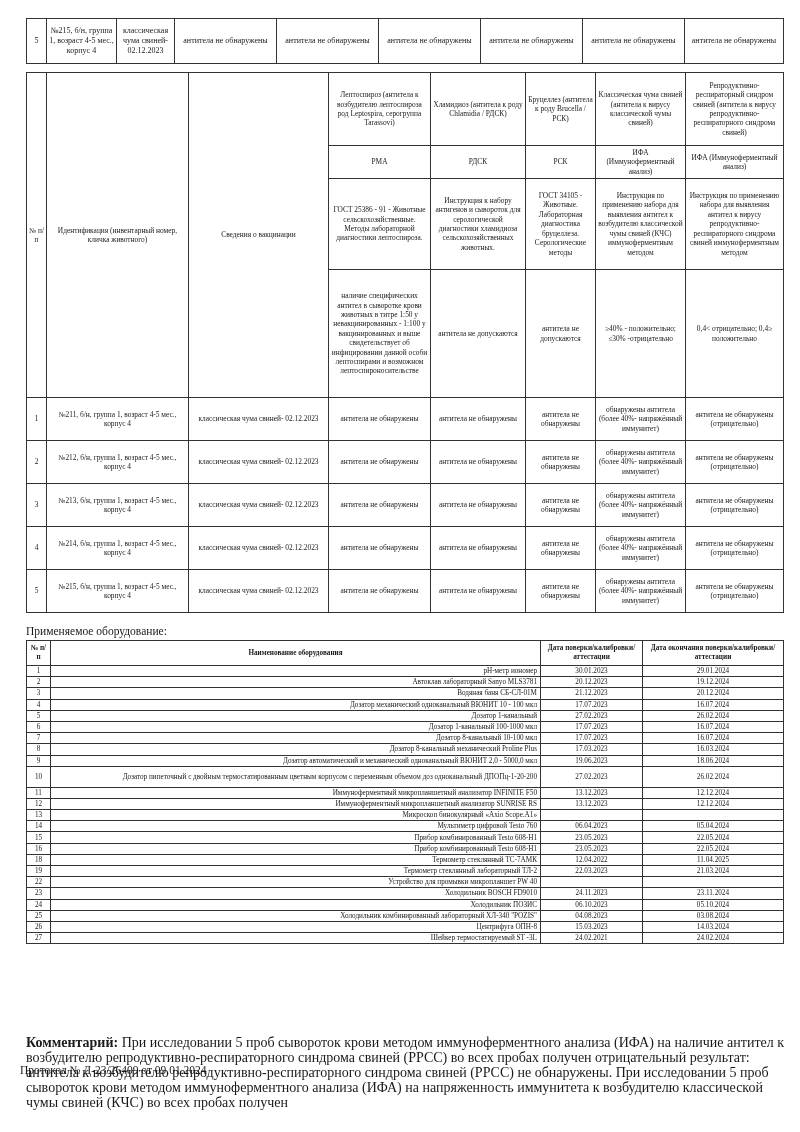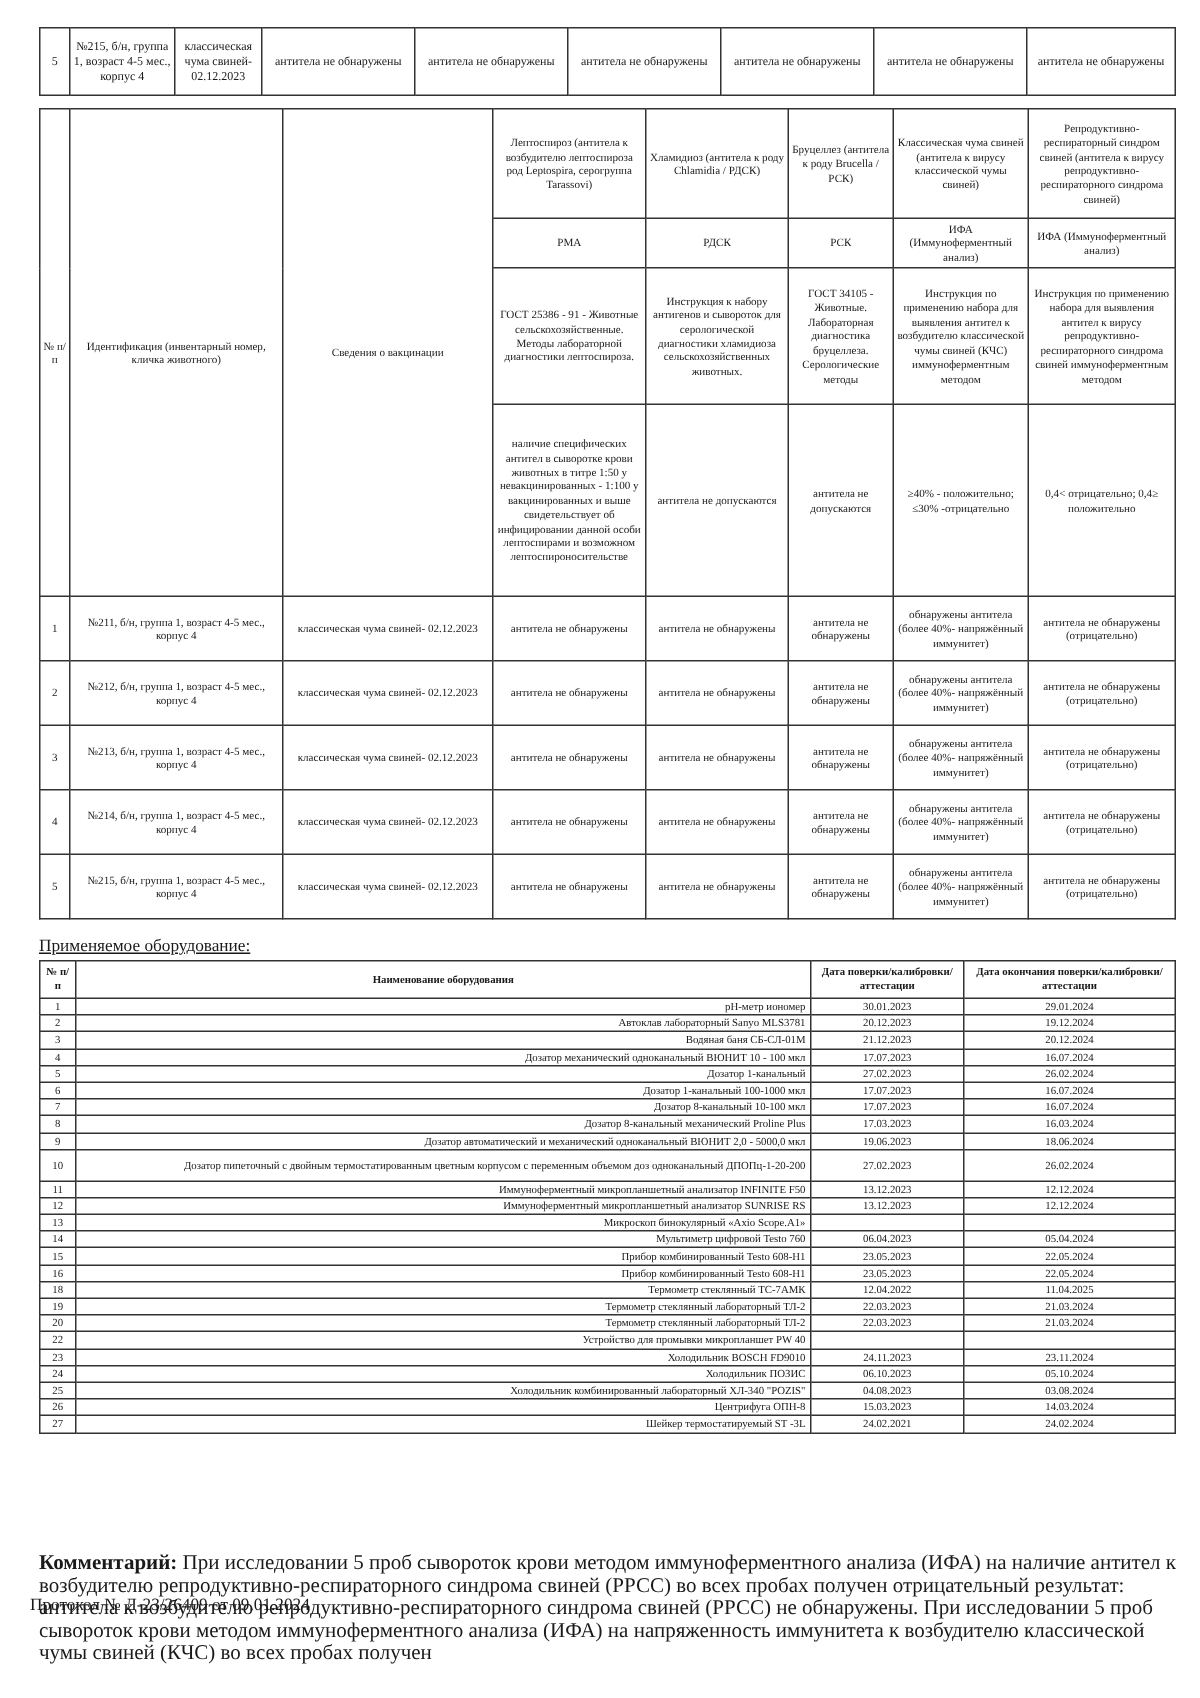--- a/index.html
+++ b/index.html
@@ -10,21 +10,21 @@
   .top { left:26px; top:18px; width:757px; font-size:8px; }
   .top td { height:42px; line-height:10px; }
   .main { left:26px; top:72px; width:757px; font-size:7.4px; line-height:9.4px; }
   .main th { font-weight:normal; }
   .main td { font-weight:normal; }
   .main tr.r1 th { height:70px; }
   .main tr.r2 th { height:30px; }
   .main tr.r3 th { height:88px; }
   .main tr.r4 th { height:125px; }
   .main tr.data td { height:40px; }
-  .equip-title { position:absolute; left:26px; top:625px; font-size:11.5px;text-decoration:underline; }
+  .equip-title { position:absolute; left:26px; top:625px; font-size:11.5px; }
   .equip { left:26px; top:640px; width:757px; font-size:7.2px; }
   .equip th { font-weight:bold; height:22px; line-height:9px; }
   .equip td { height:10.2px; line-height:10px; padding:0 3px; }
   .equip td.name { text-align:right; }
   .equip tr.tall td { height:20px; }
   .comment { position:absolute; left:26px; top:1035px; width:760px; font-size:14px; line-height:15px; }
   .comment b { font-weight:bold; }
   .proto { position:absolute; left:20px; top:1064px; font-size:11.5px; }
   .footer { position:absolute; left:20px; top:1152px; width:762px; font-size:11.5px; display:flex; justify-content:space-between; }
 </style>
@@ -274,26 +274,20 @@
         <td>12.04.2022</td>
         <td>11.04.2025</td>
       </tr>
       <tr>
         <td>19</td>
         <td class="name">Термометр стеклянный лабораторный ТЛ-2</td>
         <td>22.03.2023</td>
         <td>21.03.2024</td>
       </tr>
       <tr>
-        <td>20</td>
-        <td class="name">Термометр стеклянный лабораторный ТЛ-2</td>
-        <td>22.03.2023</td>
-        <td>21.03.2024</td>
-      </tr>
-      <tr>
         <td>22</td>
         <td class="name">Устройство для промывки микропланшет PW 40</td>
         <td></td>
         <td></td>
       </tr>
       <tr>
         <td>23</td>
         <td class="name">Холодильник BOSCH FD9010</td>
         <td>24.11.2023</td>
         <td>23.11.2024</td>

